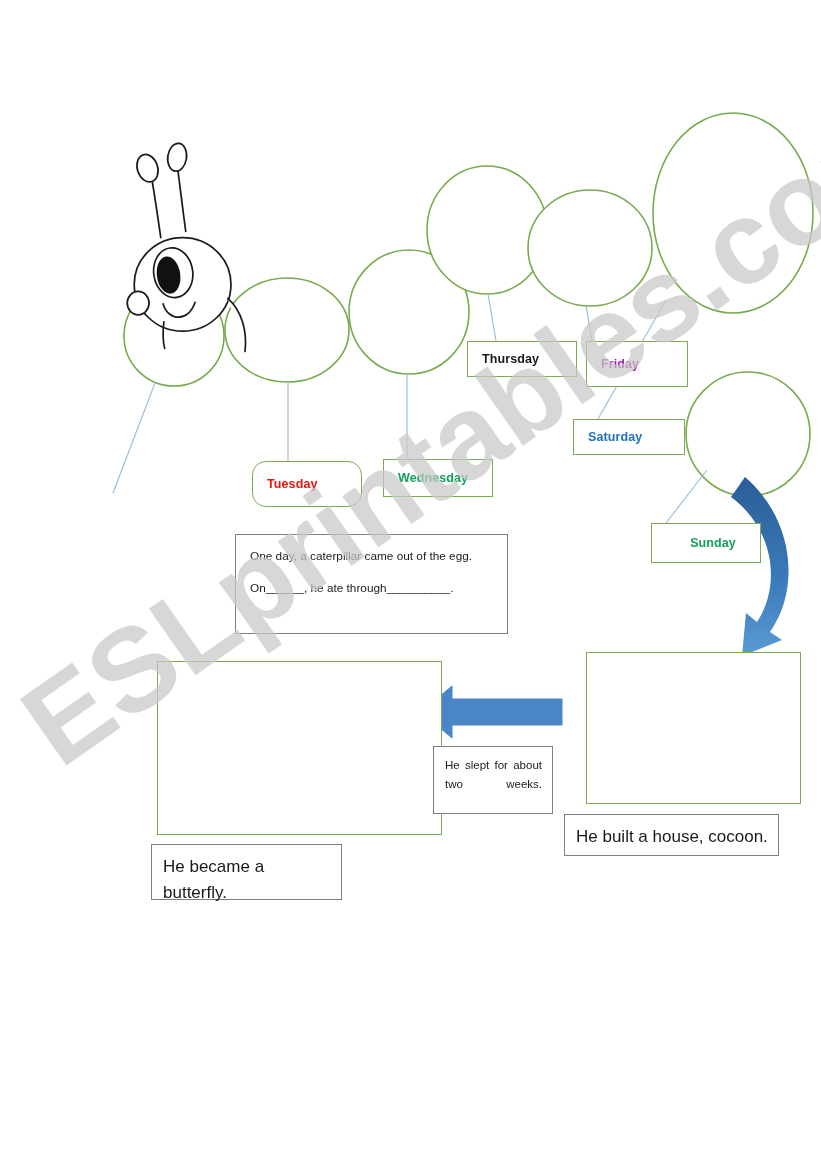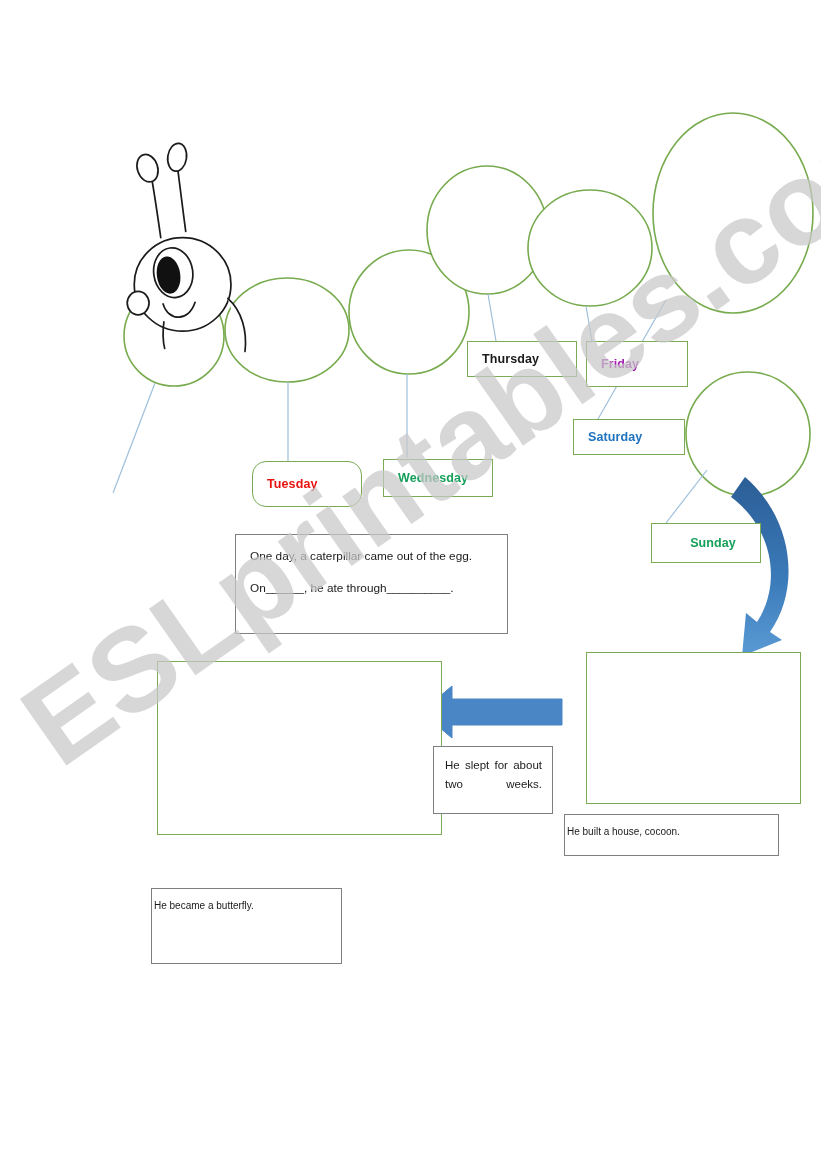--- a/index.html
+++ b/index.html
@@ -96,22 +96,22 @@
   .justify-box {
     padding: 9px 10px 8px 11px;
     font-size: 11.5px;
     color: #1a1a1a;
     line-height: 1.62;
     text-align: justify;
     text-align-last: justify;
   }
 
   .plain-box {
-    padding: 9px 10px 8px 2px;
-    font-size: 10px;
+    padding: 9px 10px 8px 11px;
+    font-size: 17px;
     color: #1a1a1a;
     line-height: 1.5;
   }
 
   .blank { letter-spacing: -0.2px; }
 </style>
 </head>
 <body>
 
 <div id="page">
@@ -220,21 +220,21 @@
   <div class="box green" style="left:564px; top:652px; width:215px; height:152px;"></div>
 
   <div class="box grey justify-box" style="left:433px; top:746px; width:120px; height:68px;">
     <span>He slept for about two weeks.</span>
   </div>
 
   <div class="box grey plain-box" style="left:564px; top:814px; width:215px; height:42px;">
     <span>He built a house, cocoon.</span>
   </div>
 
-  <div class="box grey plain-box" style="left:151px; top:888px; width:191px; height:76px;">
+  <div class="box grey plain-box" style="left:151px; top:844px; width:191px; height:56px;">
     <span>He became a butterfly.</span>
   </div>
 
   <svg id="watermark" viewBox="0 0 821 1161">
     <text class="wm-text" x="60" y="770" transform="rotate(-35 60 770)">ESLprintables.com</text>
   </svg>
 
 </div>
 
 </body></html>

